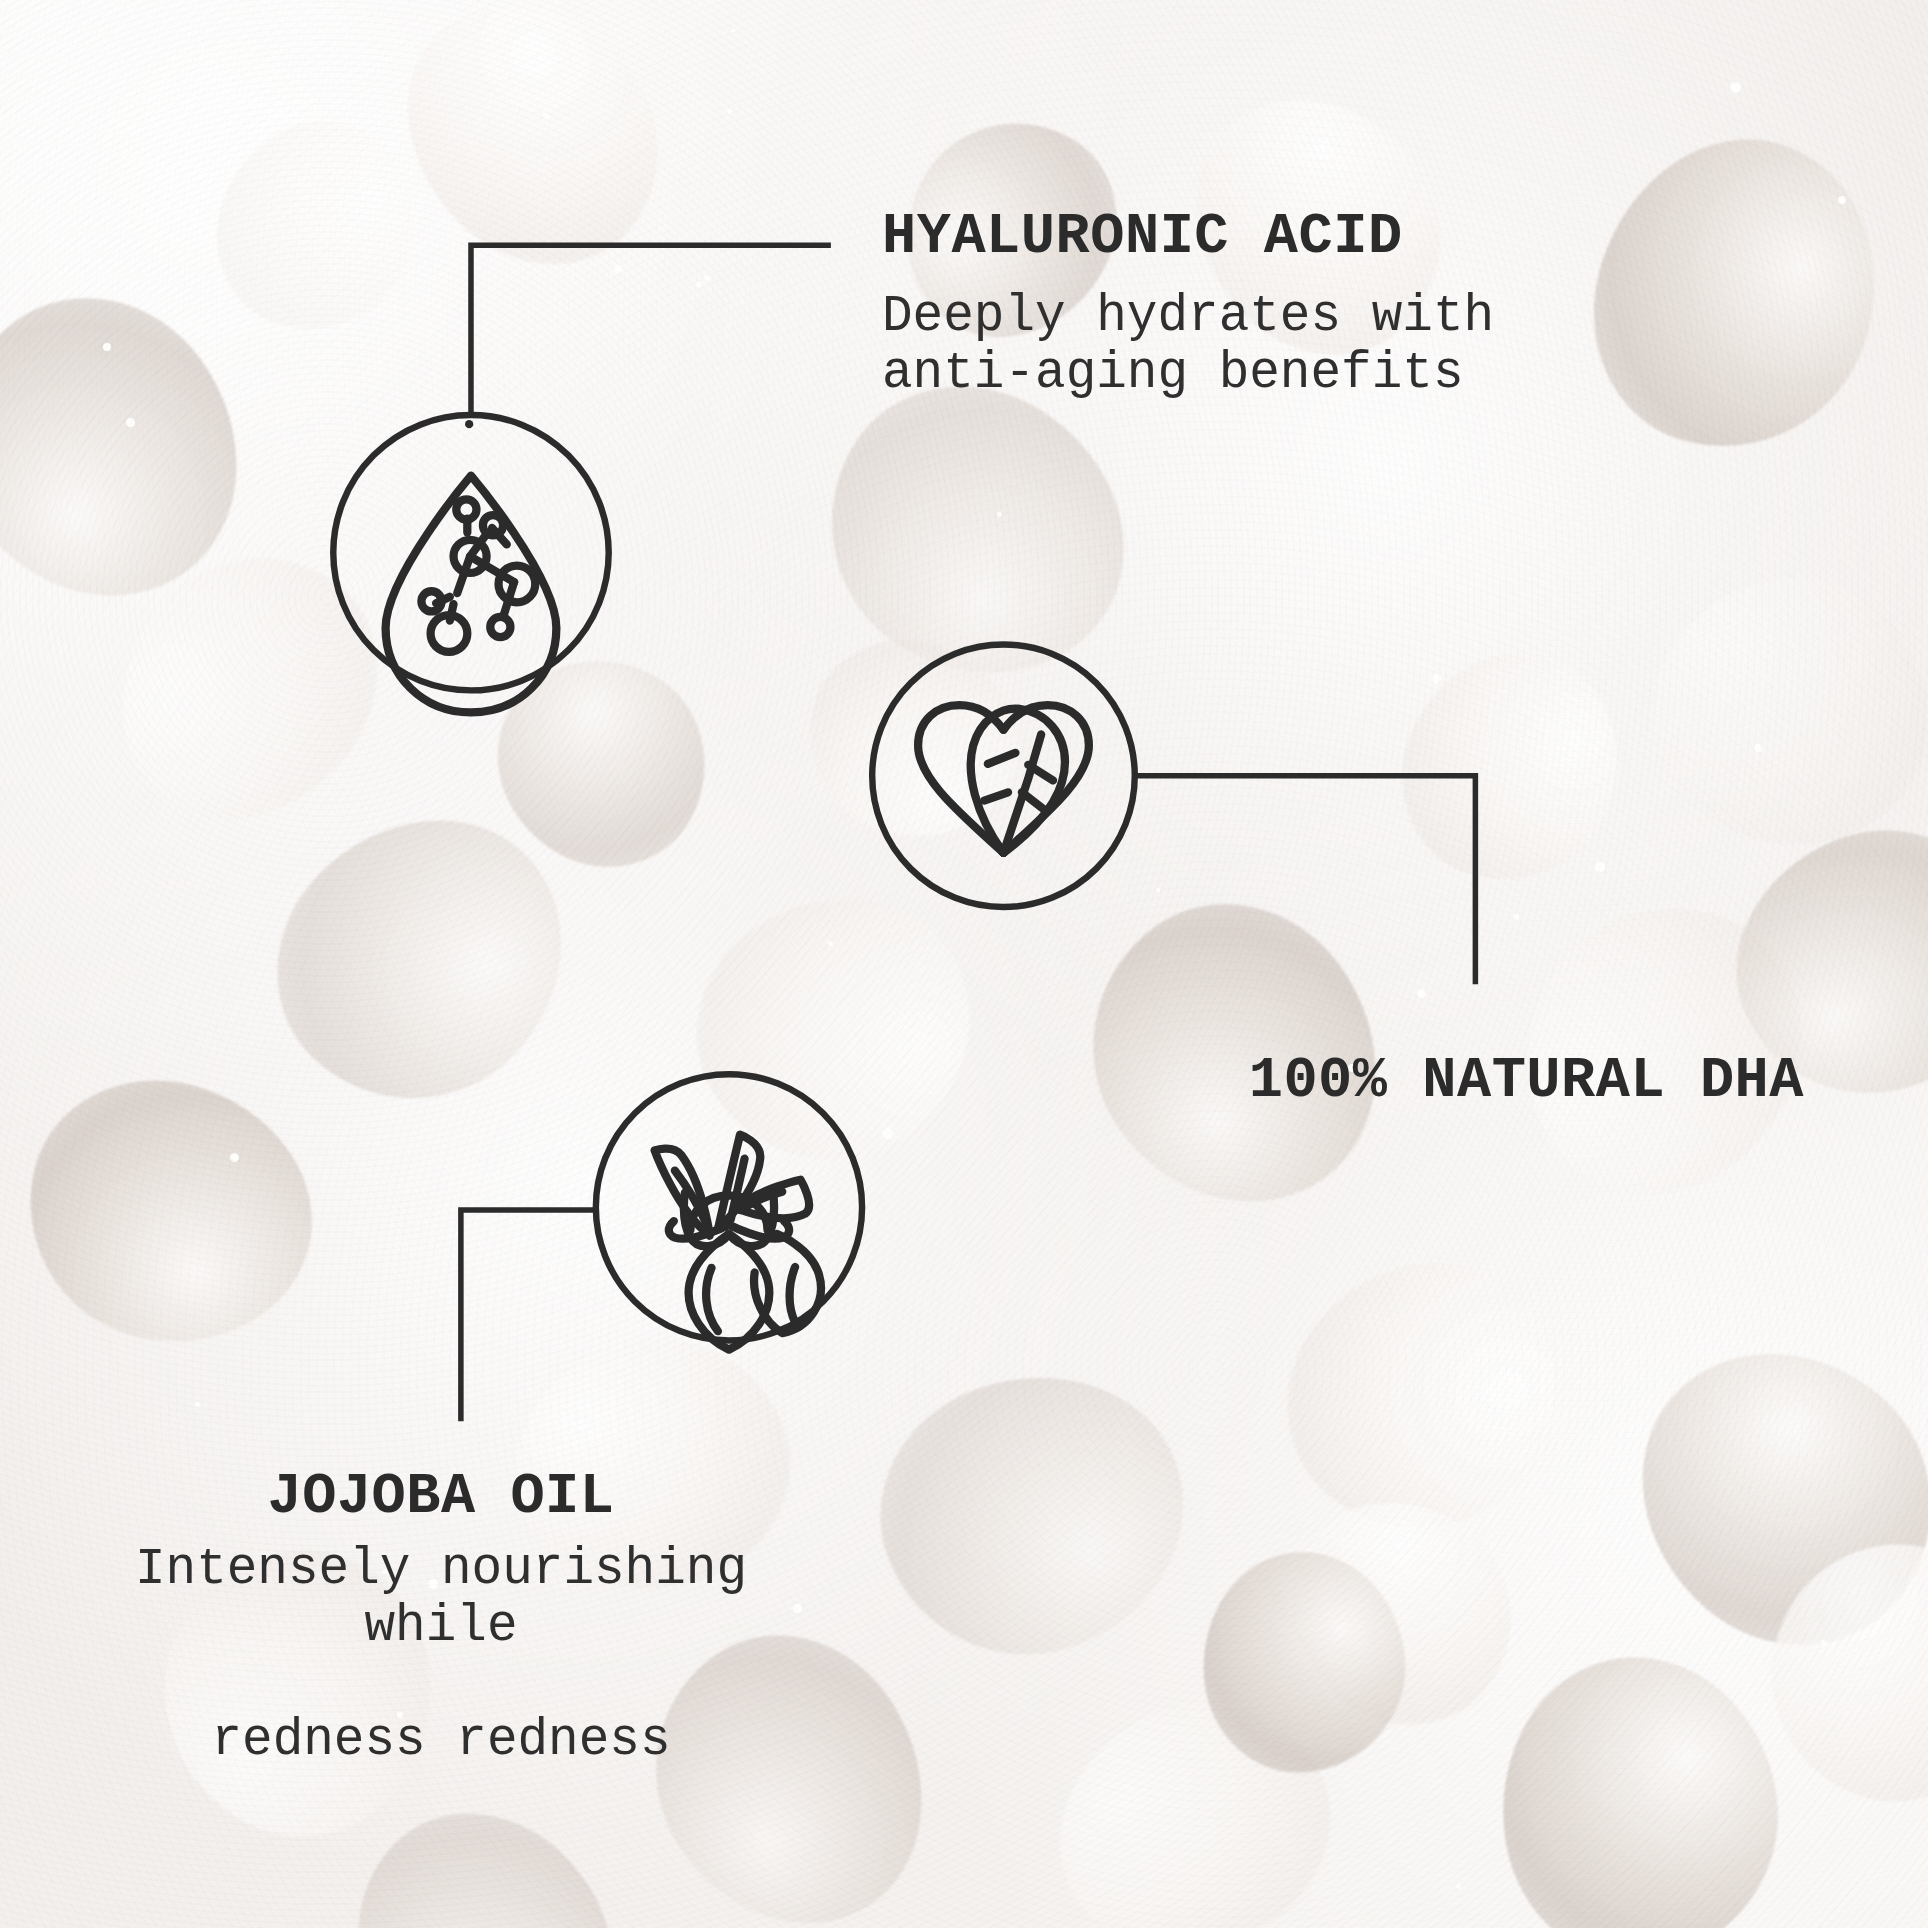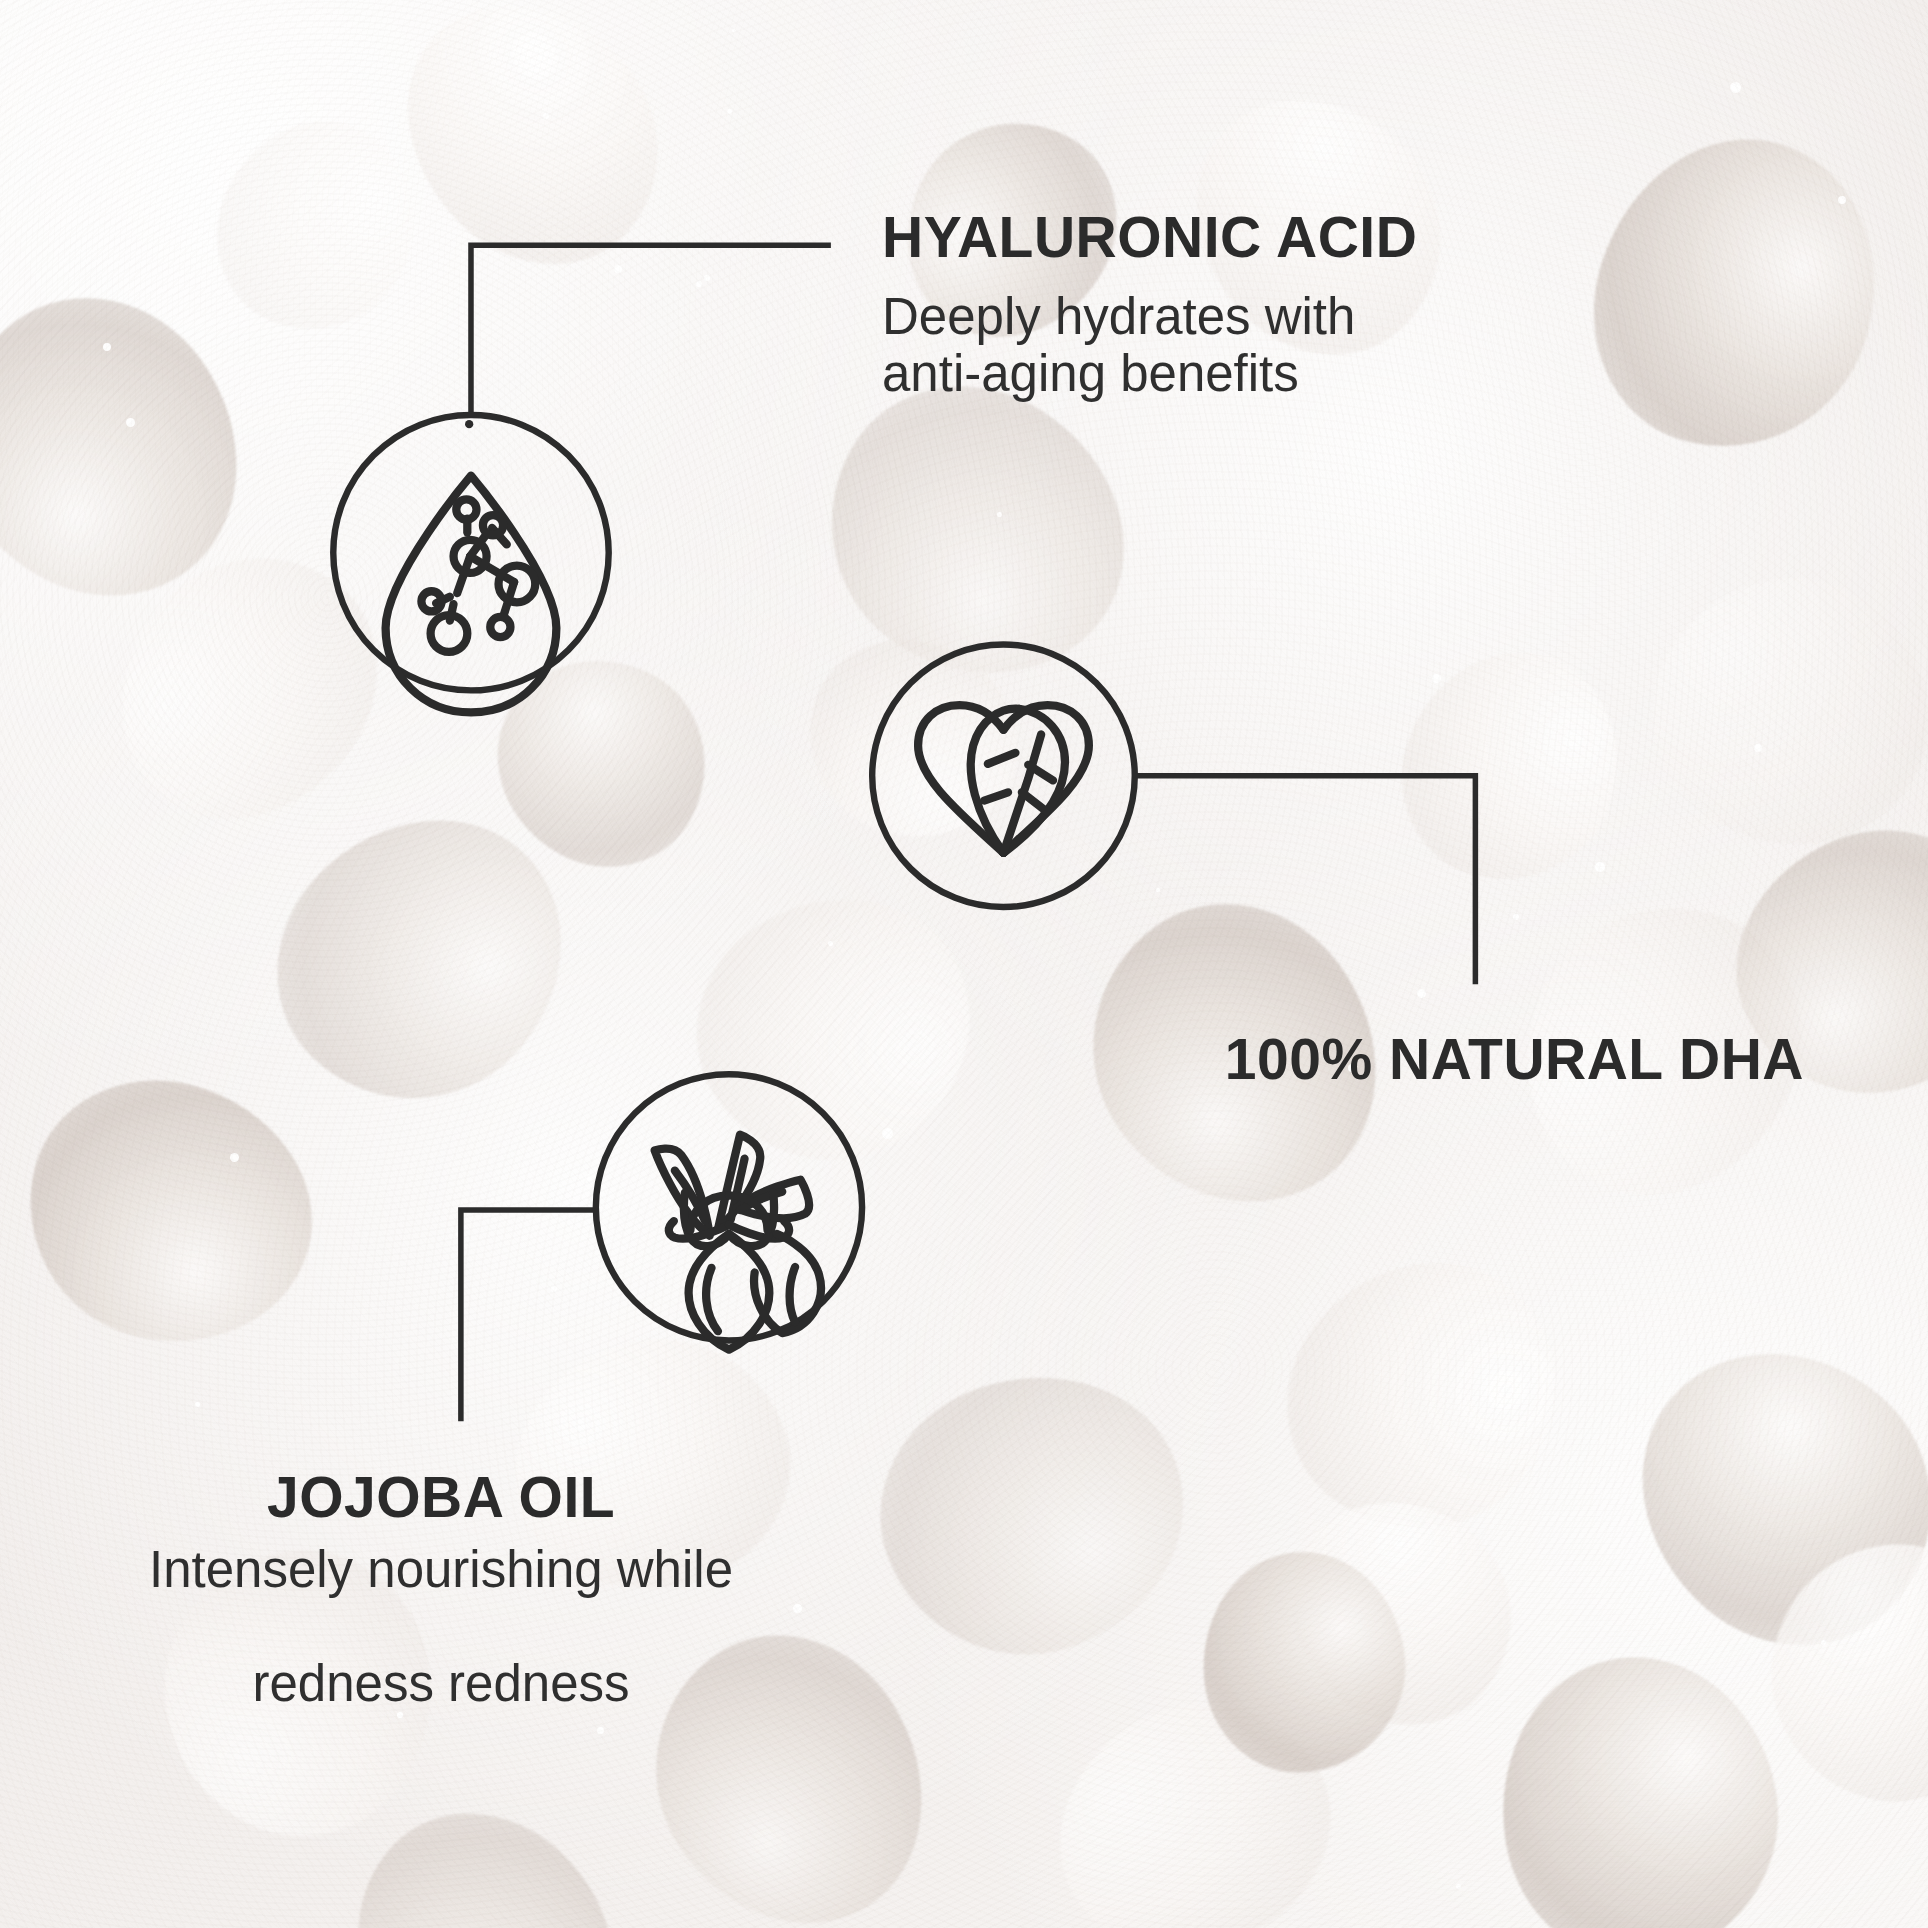--- a/index.html
+++ b/index.html
@@ -6,21 +6,21 @@
   html, body {
     margin: 0;
     padding: 0;
     background: #ffffff;
   }
   #stage {
     position: relative;
     width: 1928px;
     height: 1928px;
     overflow: hidden;
-    font-family: Liberation Sans, sans-serif;
+    font-family: Liberation Mono, monospace;
     background-color: #7dd3fc;
   }
 
   
   .bg-base {
     position: absolute;
     inset: 0;
     background-color: #f6f3f1;
     background-image:
       radial-gradient(circle at 12% 9%,  rgba(255,255,255,0.95) 0%, rgba(255,255,255,0) 38%),
@@ -96,21 +96,21 @@
   .subline {
     margin: 0;
     color: #2f2f2f;
     font-weight: 400;
     font-size: 51px;
     line-height: 1.12;
   }
   .t1 { left: 882px; top: 209px; text-align: left; }
   .t1 .subline { margin-top: 22px; }
   .t2 { left: 1152px; top: 1031px; text-align: right; width: 652px; }
-  .t2 .headline { text-align: right; }
+  .t2 .headline { text-align: right; margin-top: 22px; }
   .t2 .subline { margin-top: 20px; text-align: right; }
   .t3 { left: 92px; top: 1469px; width: 698px; text-align: center; }
   .t3 .headline { text-align: center; }
   .t3 .subline { margin-top: 15px; text-align: center; }
 </style>
 </head>
 <body>
 
 <div id="stage">
 

